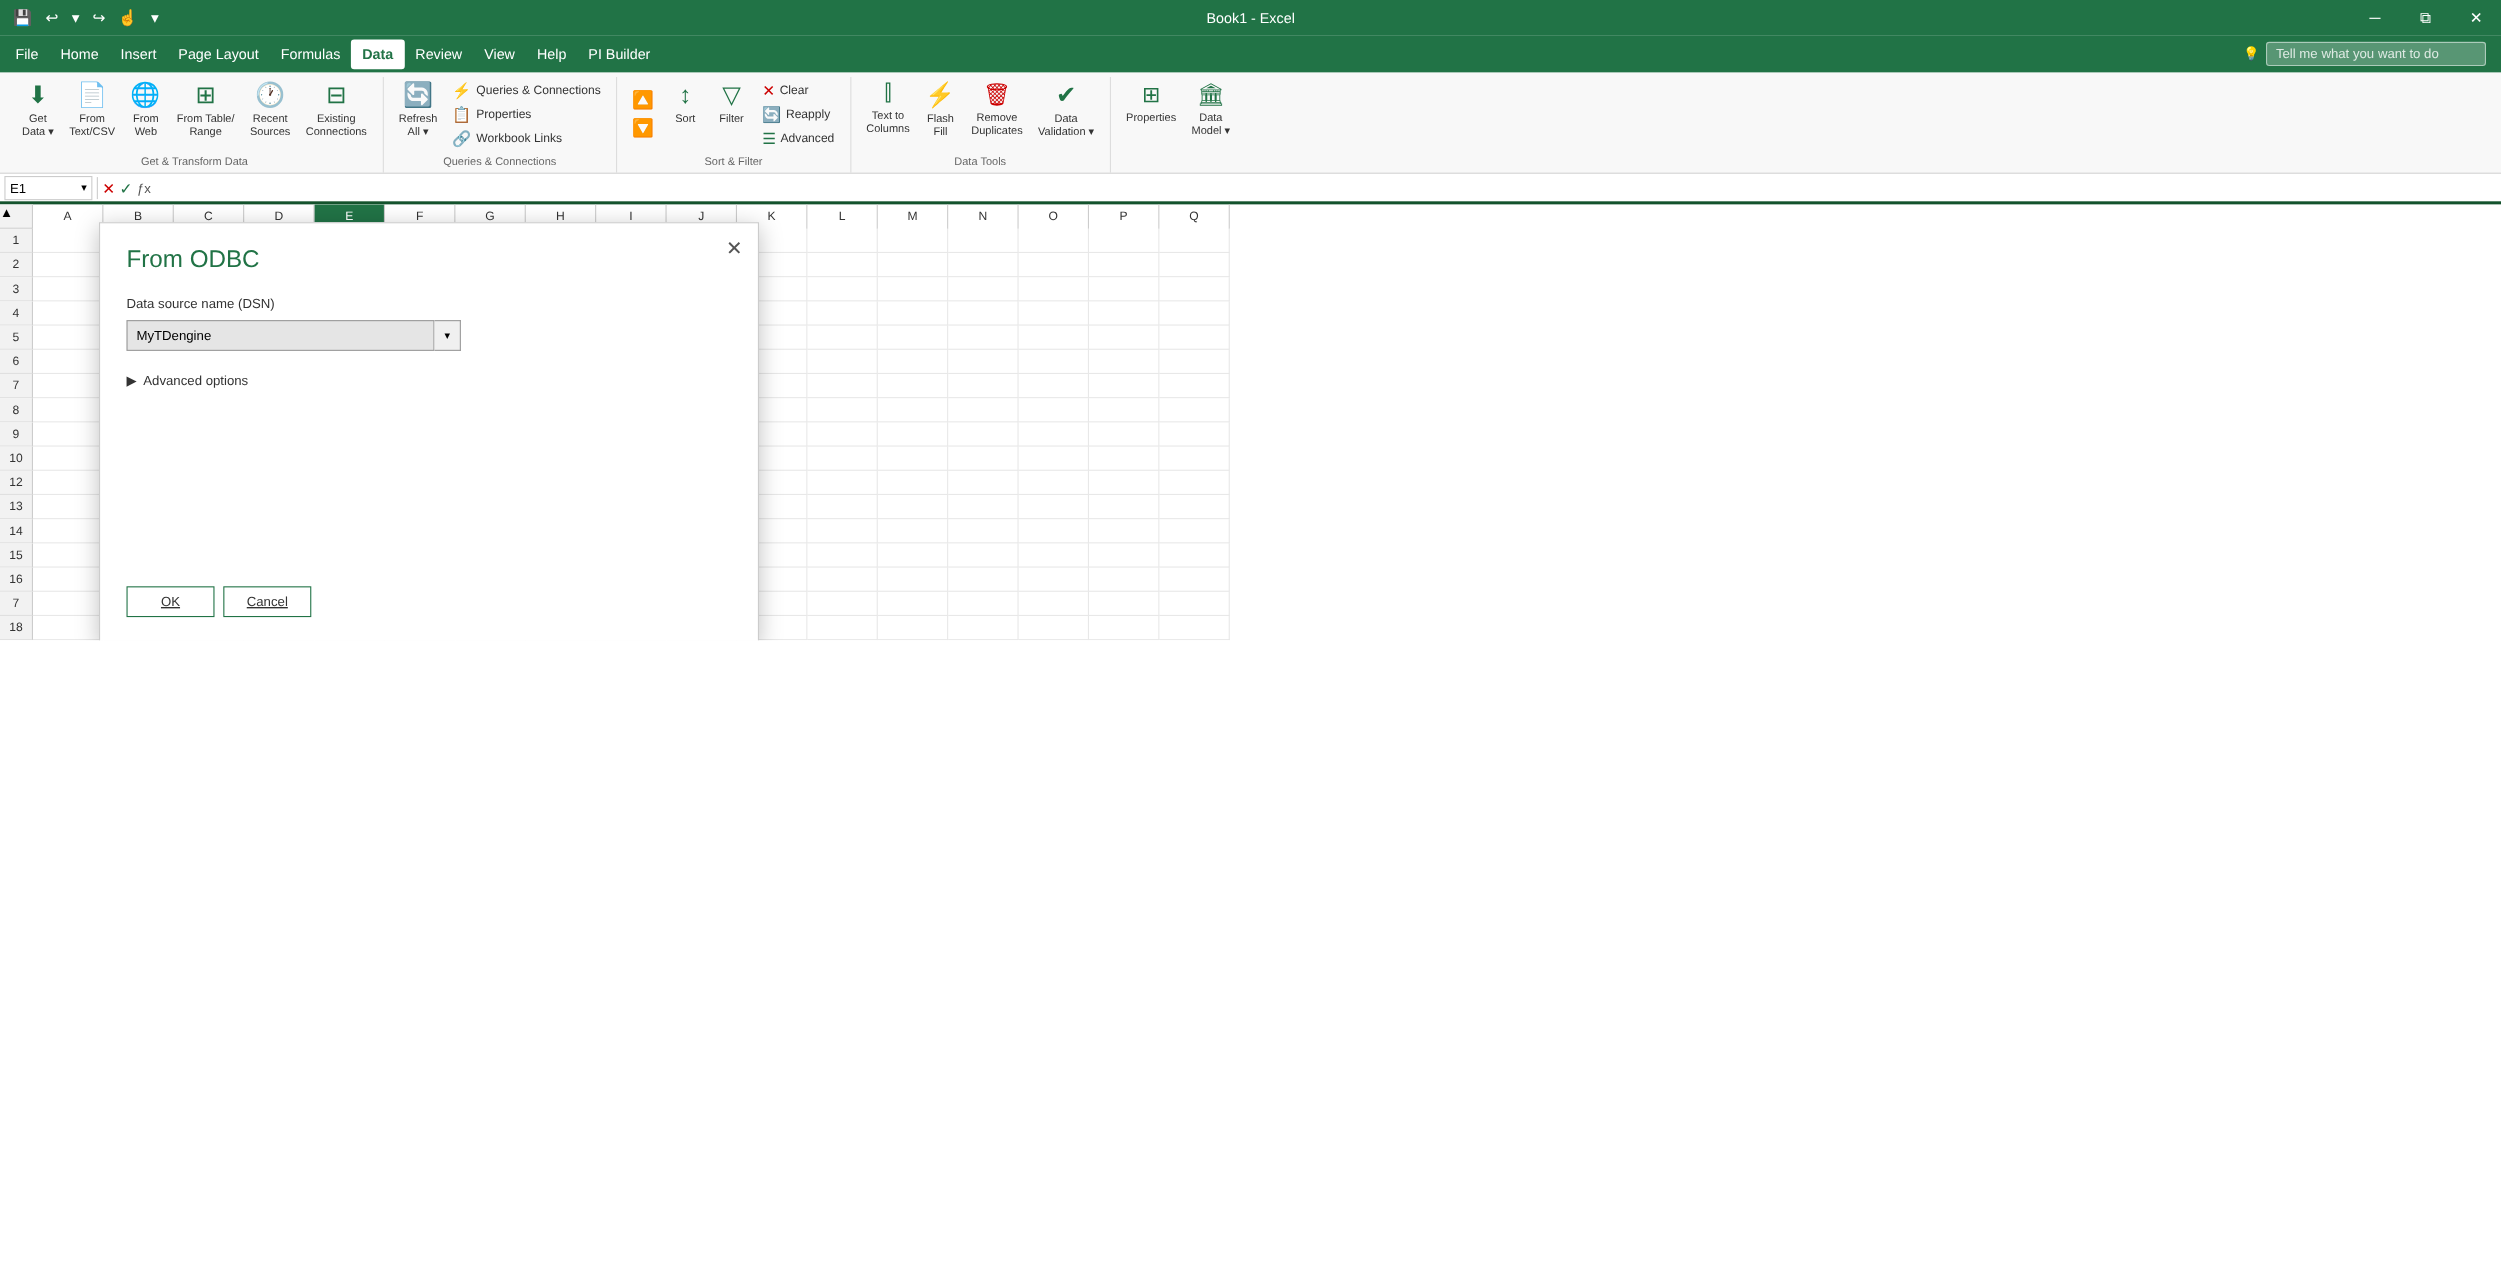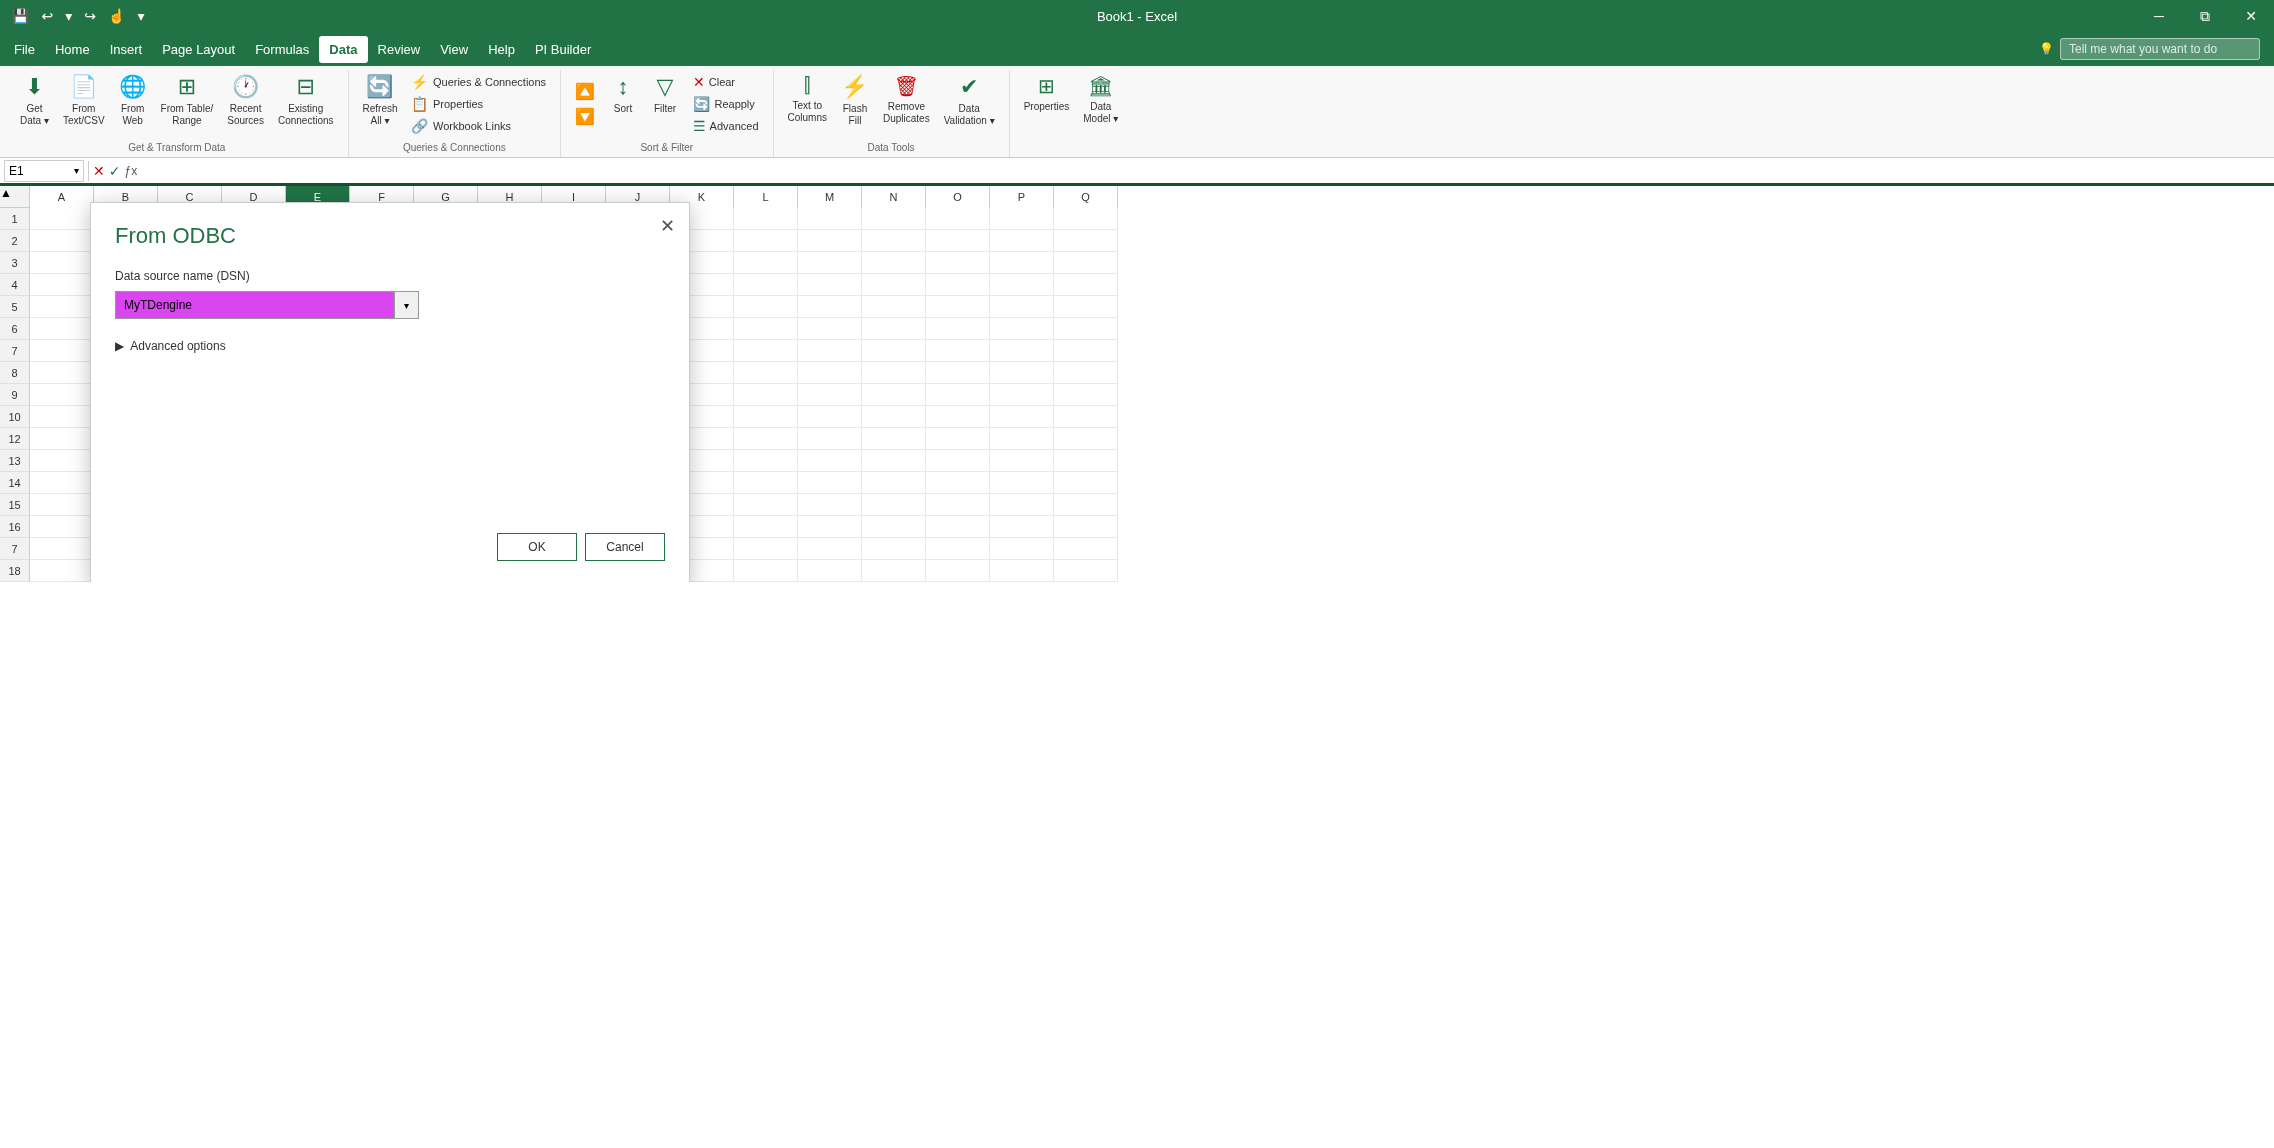--- a/index.html
+++ b/index.html
@@ -308,21 +308,21 @@
       gap: 0;
       margin-bottom: 20px;
     }
     .dsn-select {
       width: 280px;
       height: 28px;
       border: 1px solid #999;
       padding: 0 8px;
       font-size: 12px;
       appearance: none;
-      background: #d946ef;
+      background: #e5e5e5;
       cursor: pointer;
     }
     .dsn-dropdown-btn {
       width: 24px;
       height: 28px;
       border: 1px solid #999;
       border-left: none;
       background: #f0f0f0;
       display: flex;
       align-items: center;
@@ -334,22 +334,23 @@
       display: flex;
       align-items: center;
       gap: 6px;
       font-size: 12px;
       color: #333;
       cursor: pointer;
       margin-bottom: 180px;
     }
     .dialog-footer {
       display: flex;
-      justify-content: flex-end;
+      justify-content: flex-start;
       gap: 8px;
+      text-decoration: underline;
     }
     .dialog-btn {
       min-width: 80px;
       height: 28px;
       border: 1px solid #217346;
       background: #fff;
       color: #333;
       font-size: 12px;
       cursor: pointer;
       padding: 0 16px;

